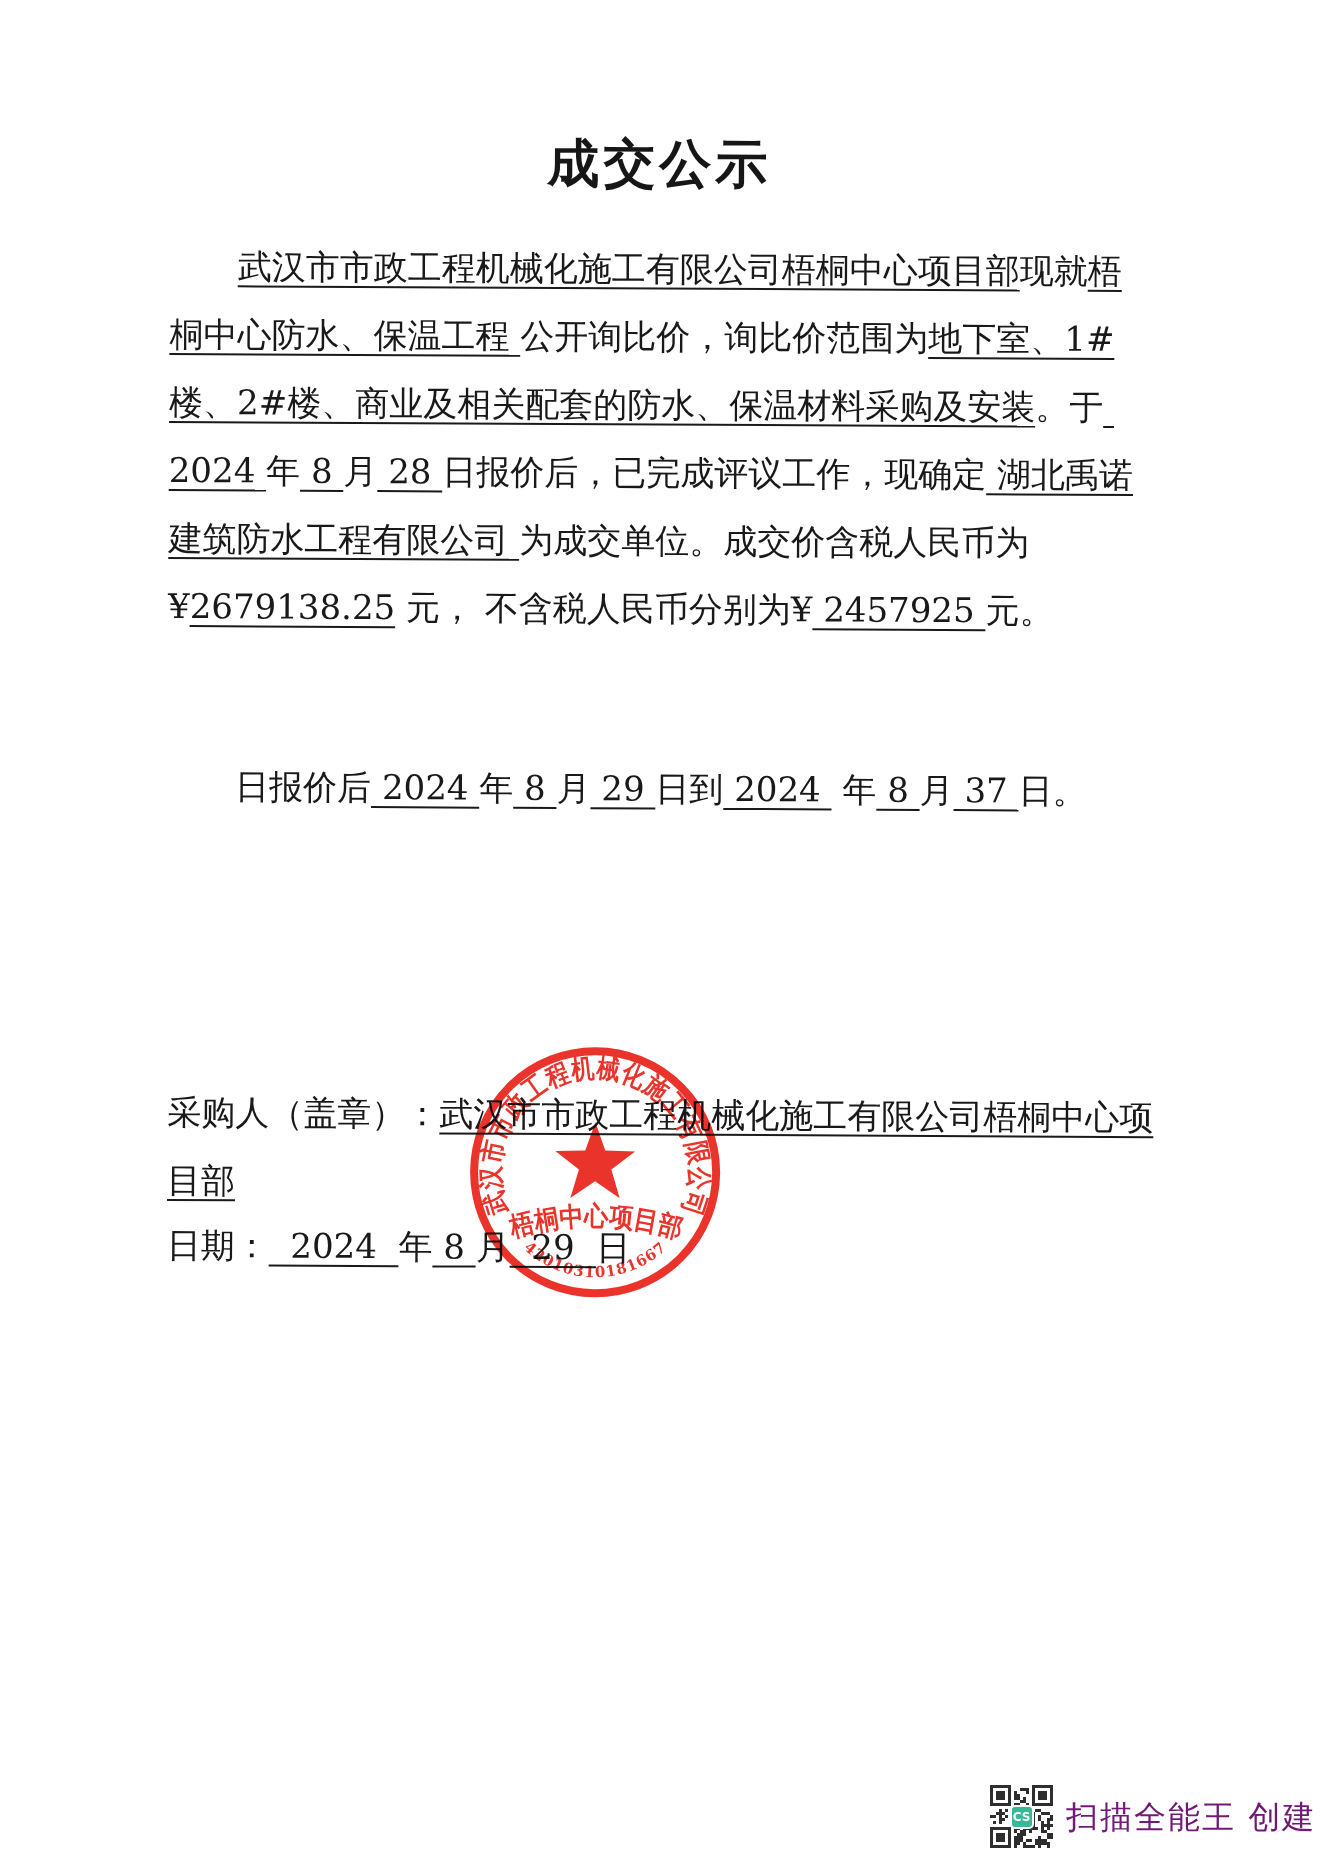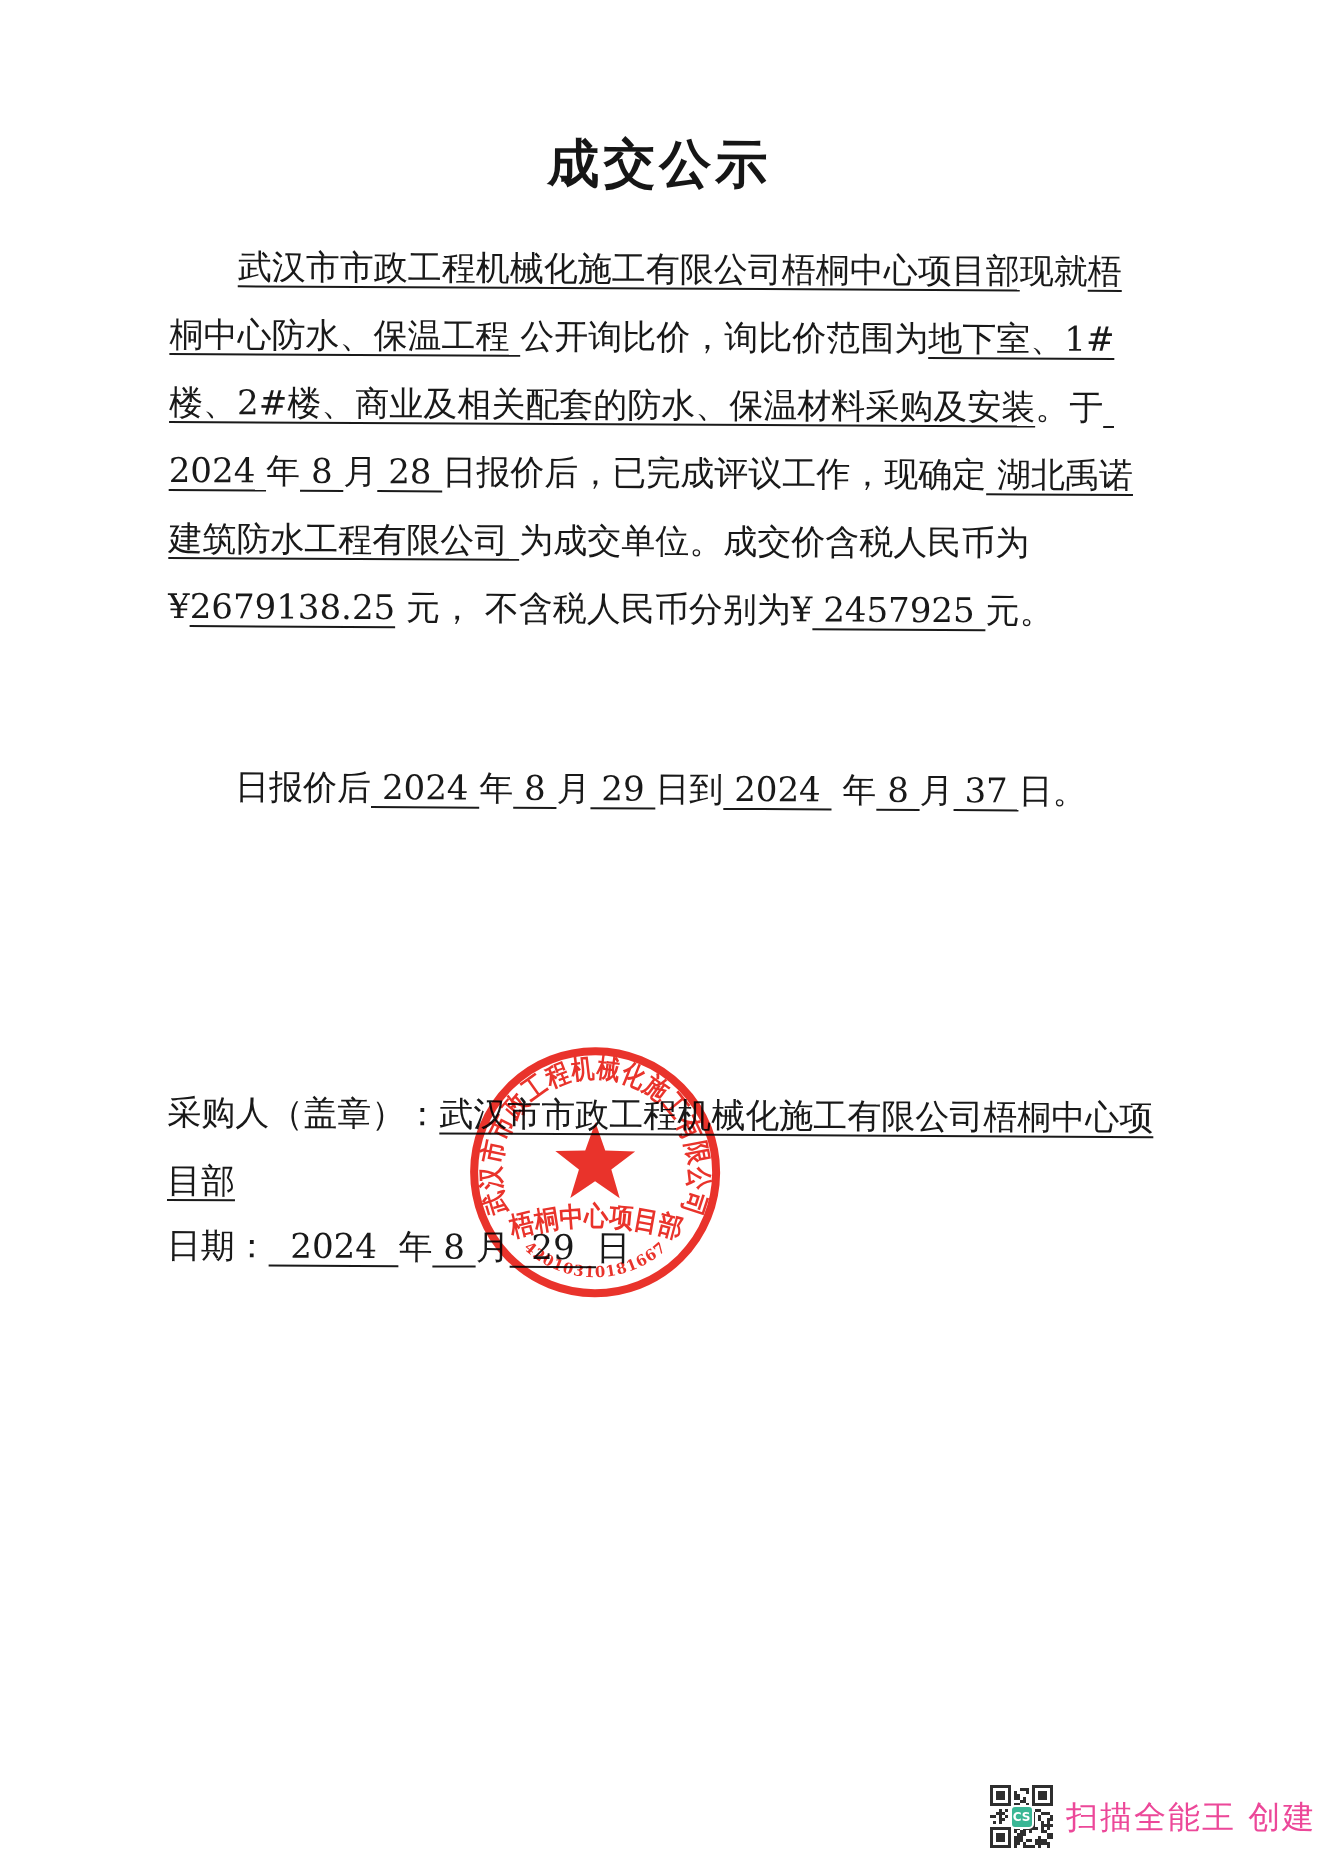--- a/index.html
+++ b/index.html
@@ -44,21 +44,21 @@
   .watermark{position:absolute;left:0;top:0;width:100%;height:100%;pointer-events:none;}
   .qr{position:absolute;left:990px;top:1785px;width:63px;height:63px;}
   .cs-logo{
     position:absolute;left:50%;top:50%;width:24px;height:24px;margin:-12px 16px 0 -12px;
     background:#3ab795;border:2px solid #ffffff;border-radius:5px;box-sizing:border-box;
     color:#ffffff;font-size:12px;font-weight:bold;line-height:20px;text-align:center;
     font-family:"DejaVu Sans","Liberation Sans",sans-serif;
   }
   .wm-text{
     position:absolute;left:1066px;top:1796px;
-    font-size:32px;line-height:42px;color:#ec4899;letter-spacing:2px;
+    font-size:32px;line-height:42px;color:#701a75;letter-spacing:2px;
     font-family:"DejaVu Serif","Liberation Serif",serif;
   }
 </style>
 </head>
 <body>
 
 <div class="page">
   <div class="scan">
 
     <h1 class="title">成交公示</h1>

